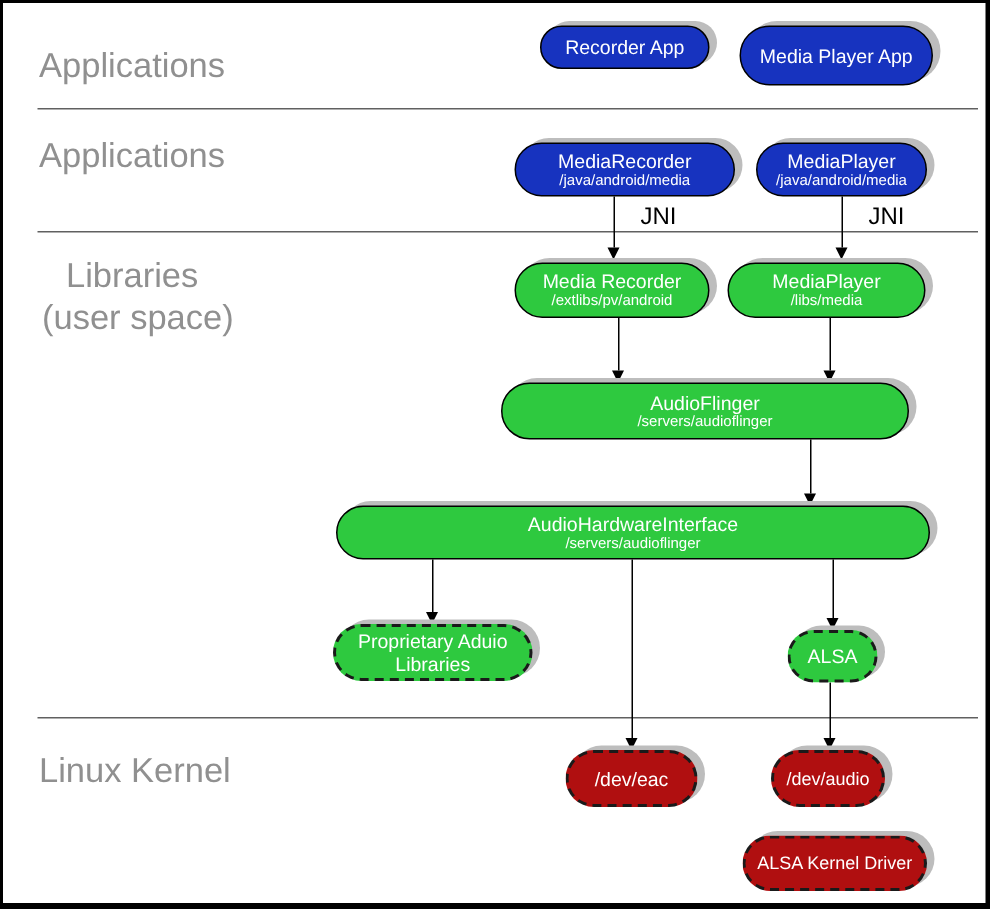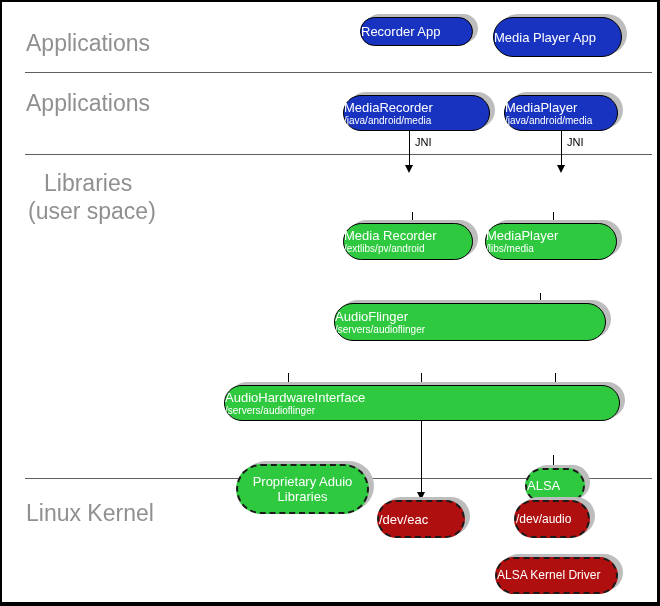--- a/index.html
+++ b/index.html
@@ -11,37 +11,37 @@
   .frame {
     position:absolute; inset:0; border:2px solid #000;
     border-bottom-width:4px; border-right-width:3px;
     pointer-events:none; z-index:10;
   }
   .sep { position:absolute; left:25px; width:627px; height:1px; background:#606060; z-index:0; }
   .sec-label { position:absolute; color:var(--label-gray); font-size:23px; line-height:27px; white-space:nowrap; z-index:1; }
   .box {
     position:absolute; box-sizing:border-box; border-radius:999px;
     border:1.5px solid #000; color:#fff; z-index:2;
-    display:flex; flex-direction:column; justify-content:center; align-items:flex-start;
+    display:flex; flex-direction:column; justify-content:center; align-items:center;
     text-align:center; box-shadow:5px -3px 0 var(--shadow-gray);
   }
   .box.dashed { border:2px dashed #1a1a1a; }
   .box.blue  { background:var(--app-blue); }
-  .box.green { background:var(--lib-green);margin-top:48px; }
+  .box.green { background:var(--lib-green); }
   .box.red   { background:var(--kernel-red); }
   .box .t  { font-size:13px; line-height:15px; }
   .box .s  { font-size:10px; line-height:12px; }
   .box .t2 { font-size:13px; line-height:15px; padding:0 6px; }
   .vline { position:absolute; width:1px; background:#000; z-index:1; }
   .arrow {
     position:absolute; width:0; height:0; z-index:1;
     border-left:4px solid transparent; border-right:4px solid transparent;
     border-top:8px solid #000;
   }
-  .jni { position:absolute; color:#000; font-size:11px; z-index:1; }
+  .jni { position:absolute; color:#000; font-size:16px; z-index:1;margin-left:12px; }
 </style>
 </head>
 <body>
 
 <div class="canvas">
   <div class="frame"></div>
 
   <div class="sep" style="top:72px"></div>
   <div class="sep" style="top:154px"></div>
   <div class="sep" style="top:478px"></div>
@@ -103,21 +103,21 @@
     <div class="s">/libs/media</div>
   </div>
   <div class="box green" style="left:334px;top:255px;width:272px;height:38px">
     <div class="t">AudioFlinger</div>
     <div class="s">/servers/audioflinger</div>
   </div>
   <div class="box green" style="left:224px;top:337px;width:396px;height:36px">
     <div class="t">AudioHardwareInterface</div>
     <div class="s">/servers/audioflinger</div>
   </div>
-  <div class="box green dashed" style="left:236px;top:416px;width:133px;height:50px">
+  <div class="box green dashed" style="left:222px;top:416px;width:133px;height:38px">
     <div class="t2">Proprietary Aduio Libraries</div>
   </div>
   <div class="box green dashed" style="left:525px;top:420px;width:60px;height:35px">
     <div class="t">ALSA</div>
   </div>
 
   <div class="box red dashed" style="left:514px;top:500px;width:76px;height:38px">
     <div class="t" style="font-size:12px">/dev/audio</div>
   </div>
   <div class="box red dashed" style="left:377px;top:500px;width:88px;height:38px">

